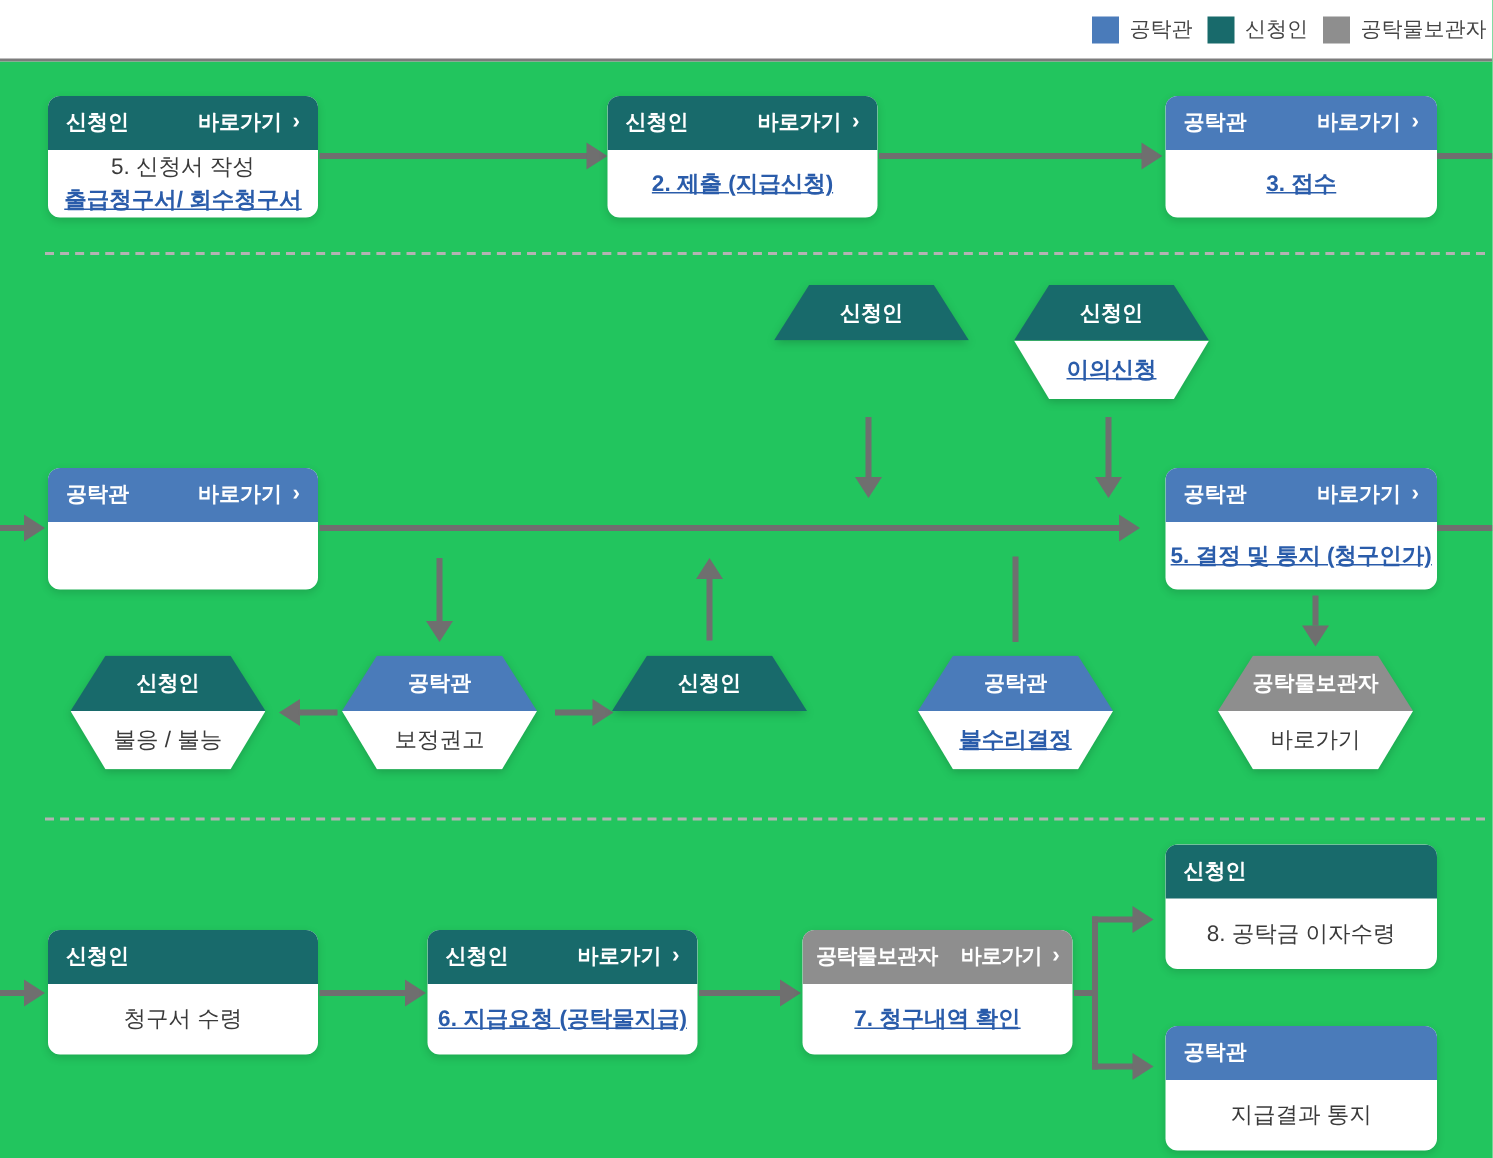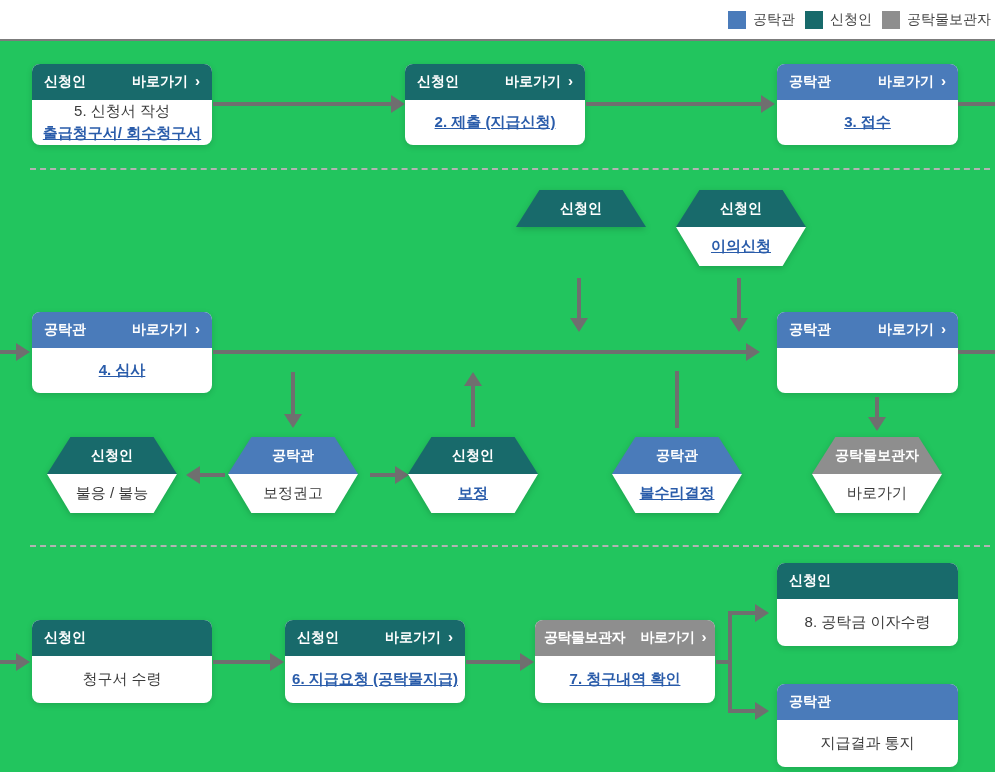--- a/index.html
+++ b/index.html
@@ -132,36 +132,36 @@
   <div class="ah-r" style="left:16px; top:343px;"></div>
 
   <div class="box" style="left:32px; top:312px; width:180px; height:81px;">
     <div class="hd blue-bg">
       <span>공탁관</span>
       <span class="go">
           <span>바로가기</span>
           <span class="chev">›</span>
         </span>
     </div>
-    <div class="bd">
-        <a class="lnk">4. 심사</a>
-      </div>
   </div>
 
   <div class="hline" style="left:213px; top:350px; width:534px;"></div>
   <div class="ah-r" style="left:746px; top:343px;"></div>
 
   <div class="box" style="left:777px; top:312px; width:181px; height:81px;">
     <div class="hd blue-bg">
       <span>공탁관</span>
       <span class="go">
           <span>바로가기</span>
           <span class="chev">›</span>
         </span>
     </div>
+    <div class="bd">
+        <a class="lnk">5. 결정 및 통지 (청구인가)</a>
+      </div>
   </div>
 
   <div class="hline" style="left:958px; top:350px; width:37px;"></div>
 
   <div class="vline" style="left:291px; top:372px; height:42px;"></div>
   <div class="ah-d" style="left:284px; top:414px;"></div>
 
   <div class="ah-u" style="left:464px; top:372px;"></div>
   <div class="vline" style="left:471px; top:386px; height:41px;"></div>
 
@@ -181,23 +181,20 @@
   <div class="hex" style="left:228px; top:437px;">
     <div class="hx-hd blue-bg">공탁관</div>
     <div class="hx-bd">보정권고</div>
   </div>
 
   <div class="hline" style="left:370px; top:473px; width:26px;"></div>
   <div class="ah-r" style="left:395px; top:466px;"></div>
 
   <div class="hex" style="left:408px; top:437px;">
     <div class="hx-hd teal-bg">신청인</div>
-    <div class="hx-bd">
-        <a class="lnk">보정</a>
-      </div>
   </div>
 
   <div class="hex" style="left:612px; top:437px;">
     <div class="hx-hd blue-bg">공탁관</div>
     <div class="hx-bd">
         <a class="lnk">불수리결정</a>
       </div>
   </div>
 
   <div class="hex" style="left:812px; top:437px;">

